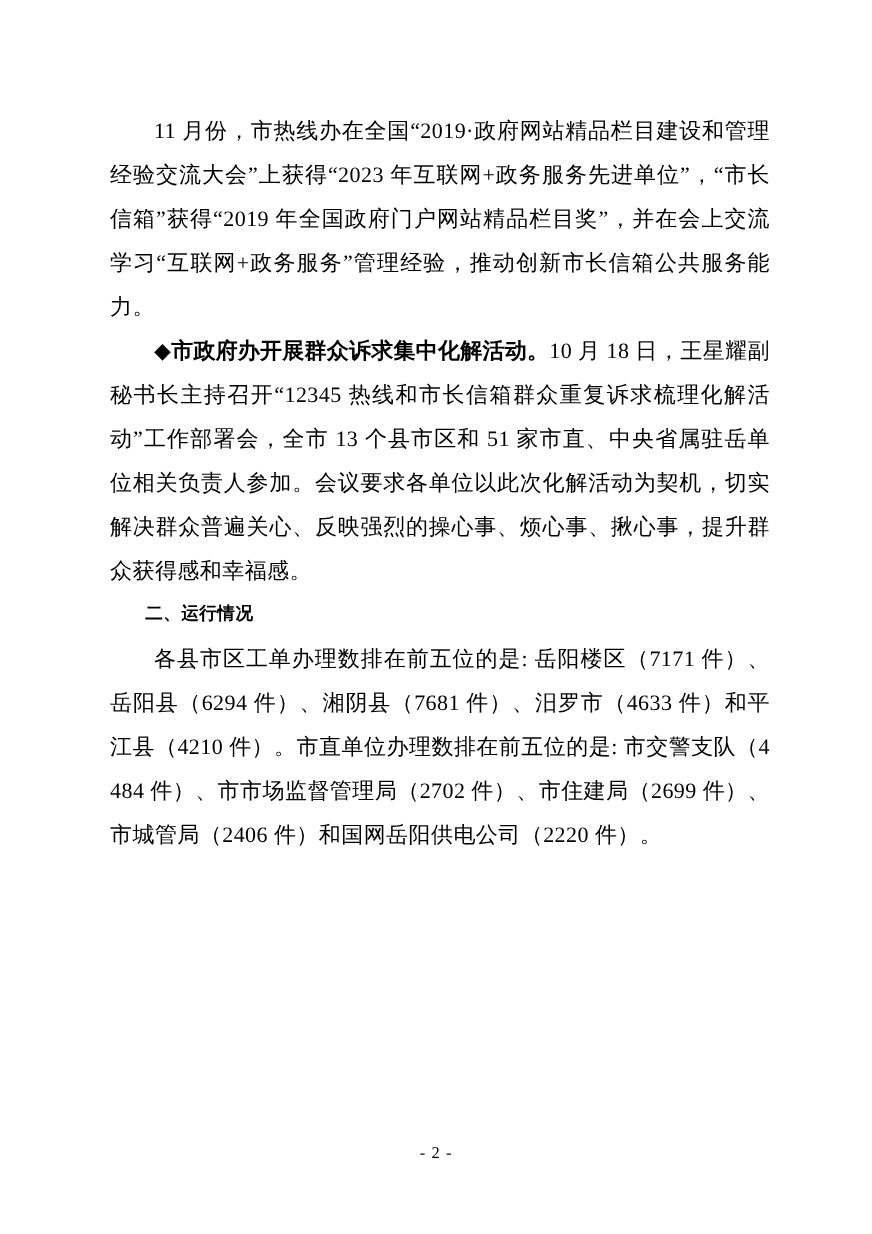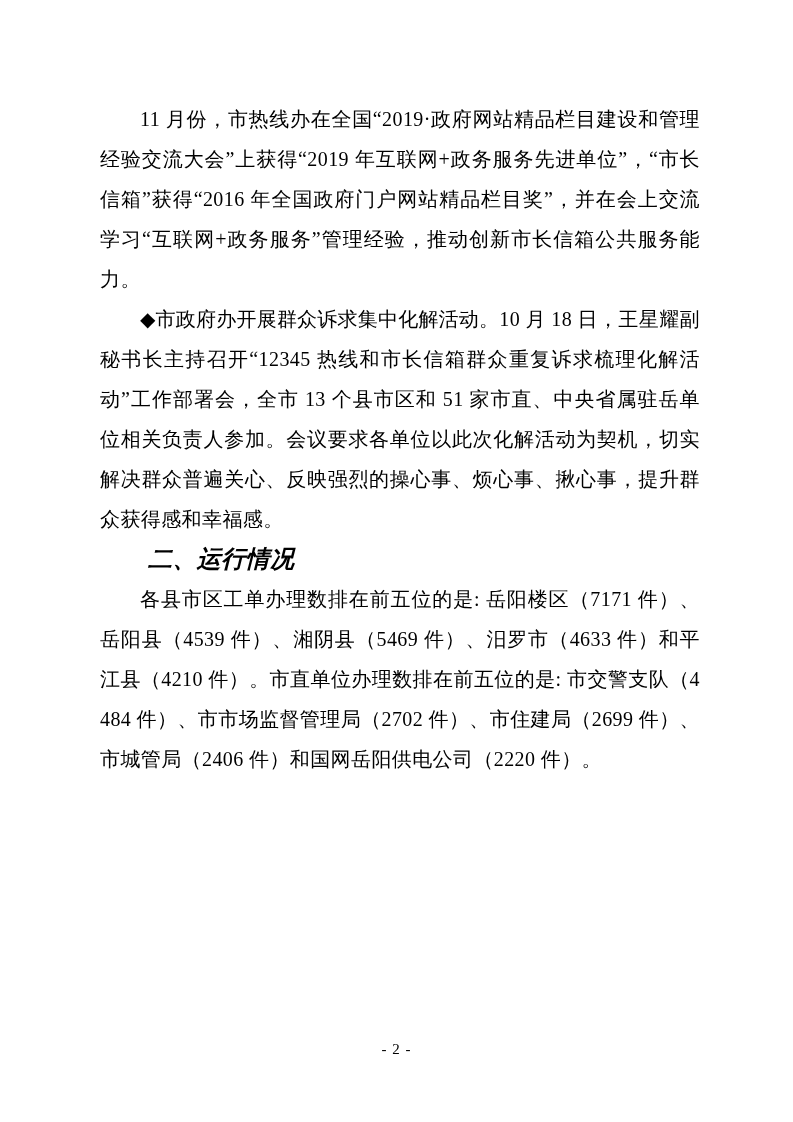--- a/index.html
+++ b/index.html
@@ -23,57 +23,56 @@
     .para {
       margin: 0;
       font-size: 20px;
       line-height: 40px;
       text-align: justify;
       text-indent: 2em;
       letter-spacing: 0.4px;
       word-break: break-all;
     }
     .para .lead-bold {
-      font-weight: normal;
+      font-weight: bold;
       font-family: "Liberation Sans", "DejaVu Sans", sans-serif;
       letter-spacing: 0.2px;
     }
     .heading {
       margin: 0;
-      font-size: 24px;
+      font-size: 16px;
       line-height: 40px;
       text-indent: 2em;
       font-weight: bold;
       font-family: "Liberation Sans", "DejaVu Sans", sans-serif;
       letter-spacing: 0.4px;
-      font-style: italic;
     }
     .footer {
       position: absolute;
       bottom: 64px;
       left: 0;
       right: 0;
       text-align: center;
       font-size: 15px;
       font-family: "Liberation Serif", "DejaVu Serif", serif;
       letter-spacing: 1px;
     }
   </style>
 </head>
 <body>
 
 <div class="page">
   <div class="content">
 
-    <p class="para">11 月份，市热线办在全国“2019·政府网站精品栏目建设和管理经验交流大会”上获得“2019 年互联网+政务服务先进单位”，“市长信箱”获得“2016 年全国政府门户网站精品栏目奖”，并在会上交流学习“互联网+政务服务”管理经验，推动创新市长信箱公共服务能力。</p>
+    <p class="para">11 月份，市热线办在全国“2019·政府网站精品栏目建设和管理经验交流大会”上获得“2023 年互联网+政务服务先进单位”，“市长信箱”获得“2019 年全国政府门户网站精品栏目奖”，并在会上交流学习“互联网+政务服务”管理经验，推动创新市长信箱公共服务能力。</p>
 
     <p class="para"><span class="lead-bold">◆市政府办开展群众诉求集中化解活动。</span><span>10 月 18 日，王星耀副秘书长主持召开“12345 热线和市长信箱群众重复诉求梳理化解活动”工作部署会，全市 13 个县市区和 51 家市直、中央省属驻岳单位相关负责人参加。会议要求各单位以此次化解活动为契机，切实解决群众普遍关心、反映强烈的操心事、烦心事、揪心事，提升群众获得感和幸福感。</span></p>
 
     <h2 class="heading">二、运行情况</h2>
 
 
 
-    <p class="para">各县市区工单办理数排在前五位的是: 岳阳楼区（7171 件）、岳阳县（4539 件）、湘阴县（5469 件）、汨罗市（4633 件）和平江县（4210 件）。市直单位办理数排在前五位的是: 市交警支队（4484 件）、市市场监督管理局（2702 件）、市住建局（2699 件）、市城管局（2406 件）和国网岳阳供电公司（2220 件）。</p>
+    <p class="para">各县市区工单办理数排在前五位的是: 岳阳楼区（7171 件）、岳阳县（6294 件）、湘阴县（7681 件）、汨罗市（4633 件）和平江县（4210 件）。市直单位办理数排在前五位的是: 市交警支队（4484 件）、市市场监督管理局（2702 件）、市住建局（2699 件）、市城管局（2406 件）和国网岳阳供电公司（2220 件）。</p>
 
   </div>
 
   <div class="footer">- 2 -</div>
 </div>
 
 </body></html>

